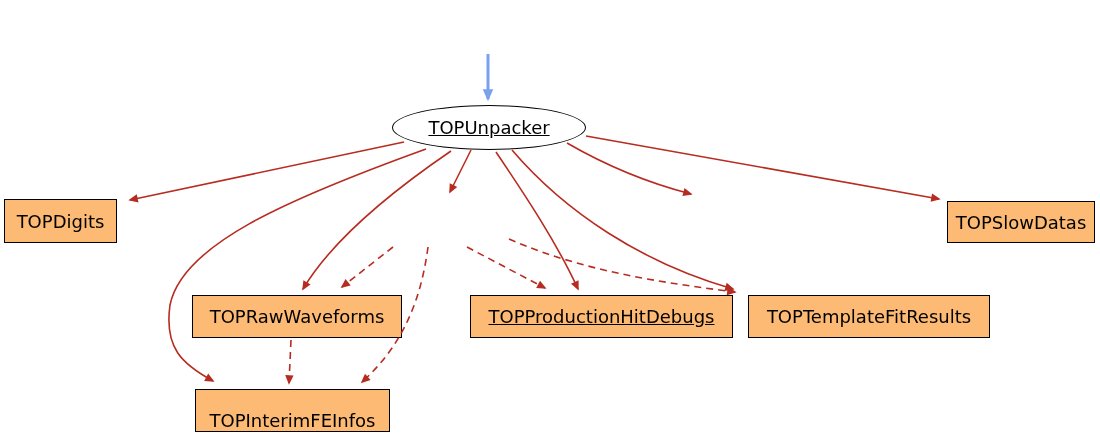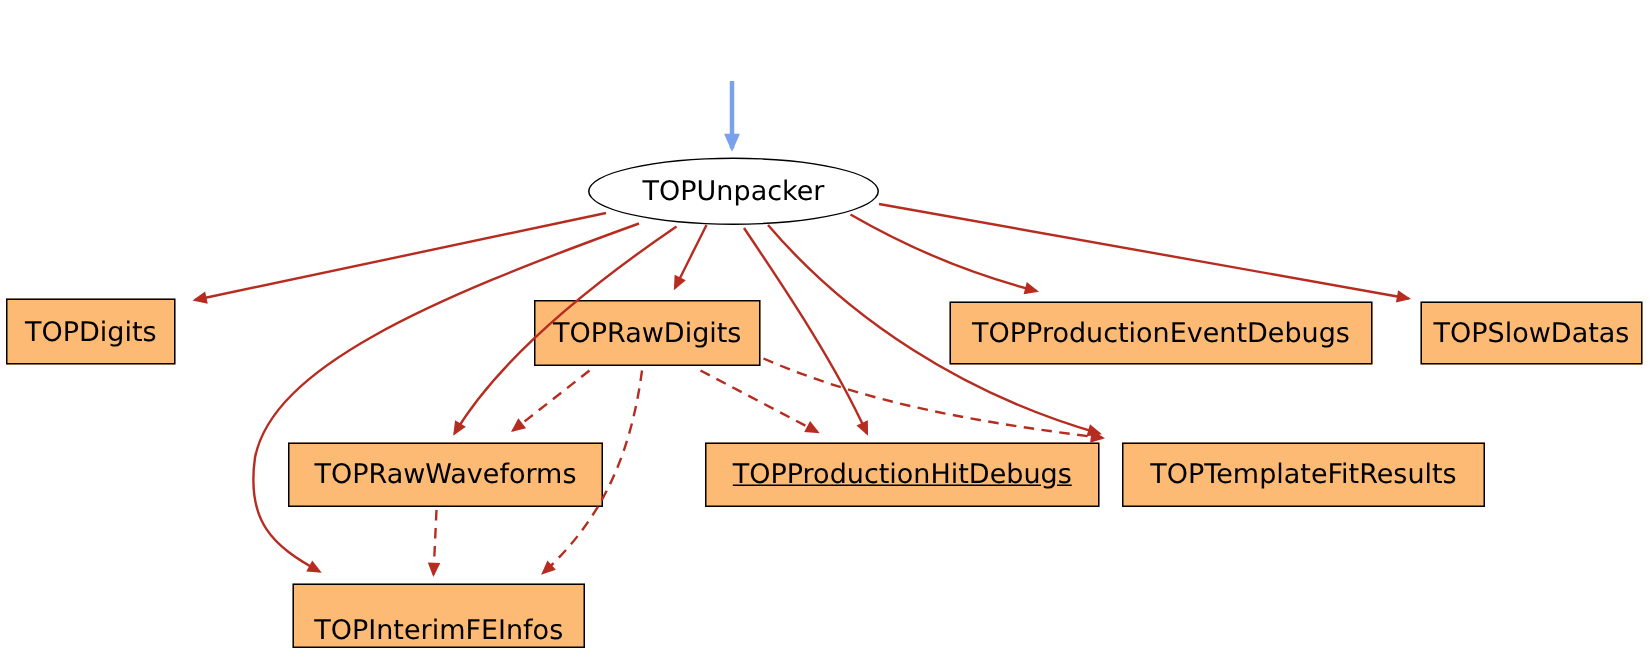--- a/index.html
+++ b/index.html
@@ -21,21 +21,21 @@
     z-index:1;
   }
   .node.blue{background:#6495ED;}
   .node.ellipse{
     background:#ffffff;
     border-radius:50%;
     border:1.3px solid #000;
   }
   
   #n-rawtops      {left:433px;top:9px;  width:108px;height:43px;}
-  #n-topunpacker  {left:392px;top:105px;width:194px;height:45px;}
+  #n-topunpacker  {left:392px;top:105px;width:194px;height:45px;text-decoration:underline;}
   #n-topdigits    {left:4px;  top:199px;width:113px;height:44px;}
   #n-toprawdigits {left:356px;top:200px;width:151px;height:44px;}
   #n-topproductioneventdebugs{left:633px;top:201px;width:282px;height:42px;}
   #n-topslowdatas {left:947px;top:201px;width:148px;height:42px;}
   #n-toprawwaveforms{left:192px;top:295px;width:210px;height:43px;}
   #n-topproductionhitdebugs{left:470px;top:295px;width:263px;height:43px;text-decoration:underline;}
   #n-toptemplatefitresults{left:748px;top:295px;width:242px;height:43px;}
   #n-topinterimfeinfos{left:195px;top:389px;width:195px;height:43px;align-items:flex-end;}
 
   #edges{
@@ -53,27 +53,21 @@
 
 
   <div class="node ellipse" id="n-topunpacker">
     <span>TOPUnpacker</span>
   </div>
 
   <div class="node" id="n-topdigits">
     <span>TOPDigits</span>
   </div>
 
-  <div class="node" id="n-toprawdigits">
-    <span>TOPRawDigits</span>
-  </div>
 
-  <div class="node" id="n-topproductioneventdebugs">
-    <span>TOPProductionEventDebugs</span>
-  </div>
 
   <div class="node" id="n-topslowdatas">
     <span>TOPSlowDatas</span>
   </div>
 
   <div class="node" id="n-toprawwaveforms">
     <span>TOPRawWaveforms</span>
   </div>
 
   <div class="node" id="n-topproductionhitdebugs">

